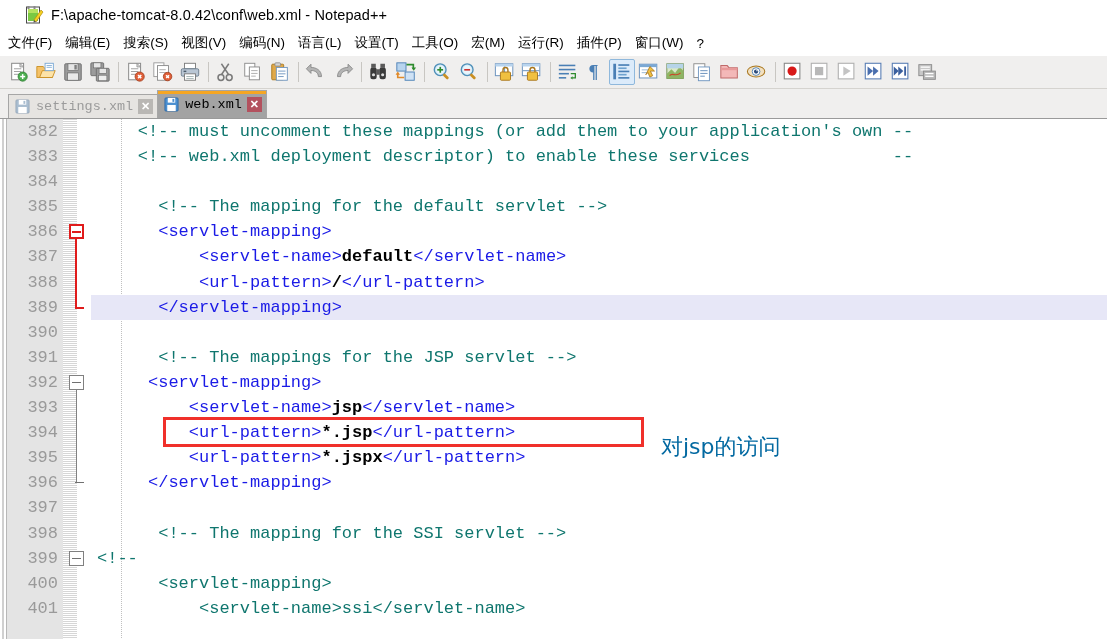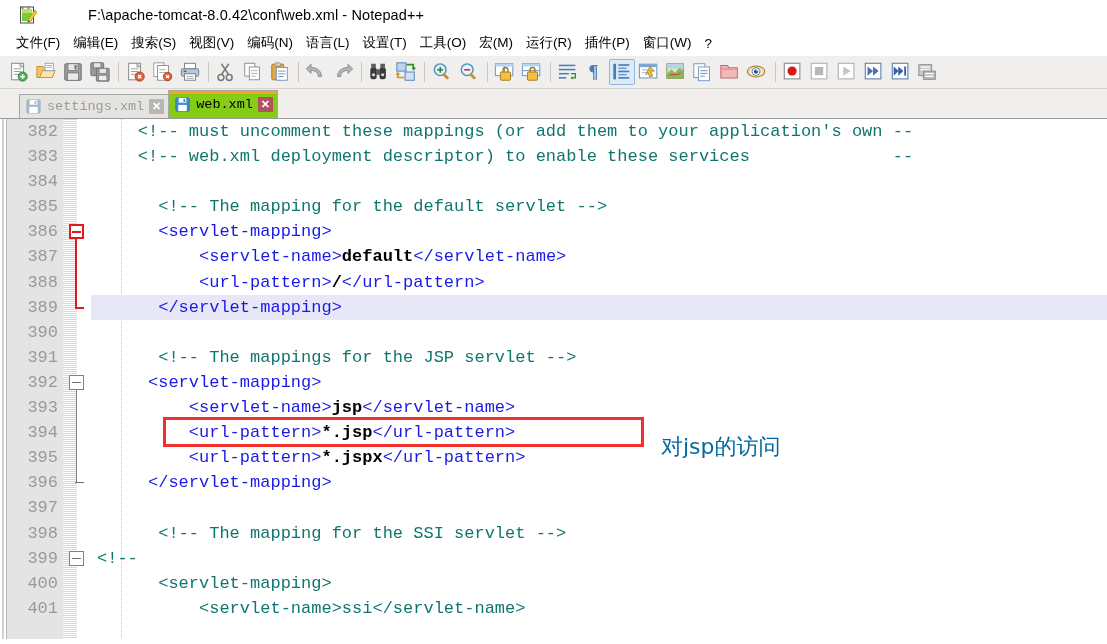--- a/index.html
+++ b/index.html
@@ -9,44 +9,43 @@
     background: #ffffff;
     font-family: "Liberation Sans", sans-serif;
   }
 
   
   #titlebar {
     height: 30px;
     background: #ffffff;
     display: flex;
     align-items: center;
-    padding-left: 18px;
+    padding-left: 24px;
     border-bottom: 1px solid #ffffff;
-    gap: 43px;
   }
   #titlebar .app-icon {
     width: 20px; height: 20px;
     position: relative;
     flex: 0 0 auto;
     margin-right: 7px;
   }
   #titlebar .title-text {
     font-size: 14.5px;
     color: #000000;
     white-space: nowrap;
     letter-spacing: 0.1px;
   }
 
   
   #menubar {
     height: 26px;
     background: #ffffff;
     display: flex;
     align-items: center;
-    padding-left: 10px;
+    padding-left: 2px;
   }
   #menubar .menu-item {
     font-size: 13.5px;
     color: #000000;
     padding: 3px 7px 3px 6px;
     white-space: nowrap;
     cursor: default;
   }
 
   
@@ -81,21 +80,21 @@
   }
   .tb-btn svg { display: block; }
 
   
   #tabbar {
     height: 30px;
     background: #f0efee;
     border-bottom: 1px solid #9a9a9a;
     display: flex;
     align-items: flex-end;
-    padding-left: 19px;
+    padding-left: 8px;
     position: relative;
   }
   .tab {
     height: 26px;
     display: flex;
     align-items: center;
     padding: 0 4px 0 6px;
     font-family: "Liberation Mono", monospace;
     font-size: 13.5px;
     position: relative;
@@ -103,21 +102,21 @@
     border-bottom: none;
     margin-right: -1px;
     flex: 0 0 auto;
   }
   .tab.inactive {
     background: #e6e4e1;
     color: #9b9b9b;
     height: 24px;
   }
   .tab.active {
-    background: #84cc16;
+    background: #a3a3a3;
     color: #000000;
     height: 28px;
     z-index: 3;
   }
   .tab.active::before {
     content: "";
     position: absolute;
     left: 0; right: 0; top: 0;
     height: 3px;
     background: #f5a623;

